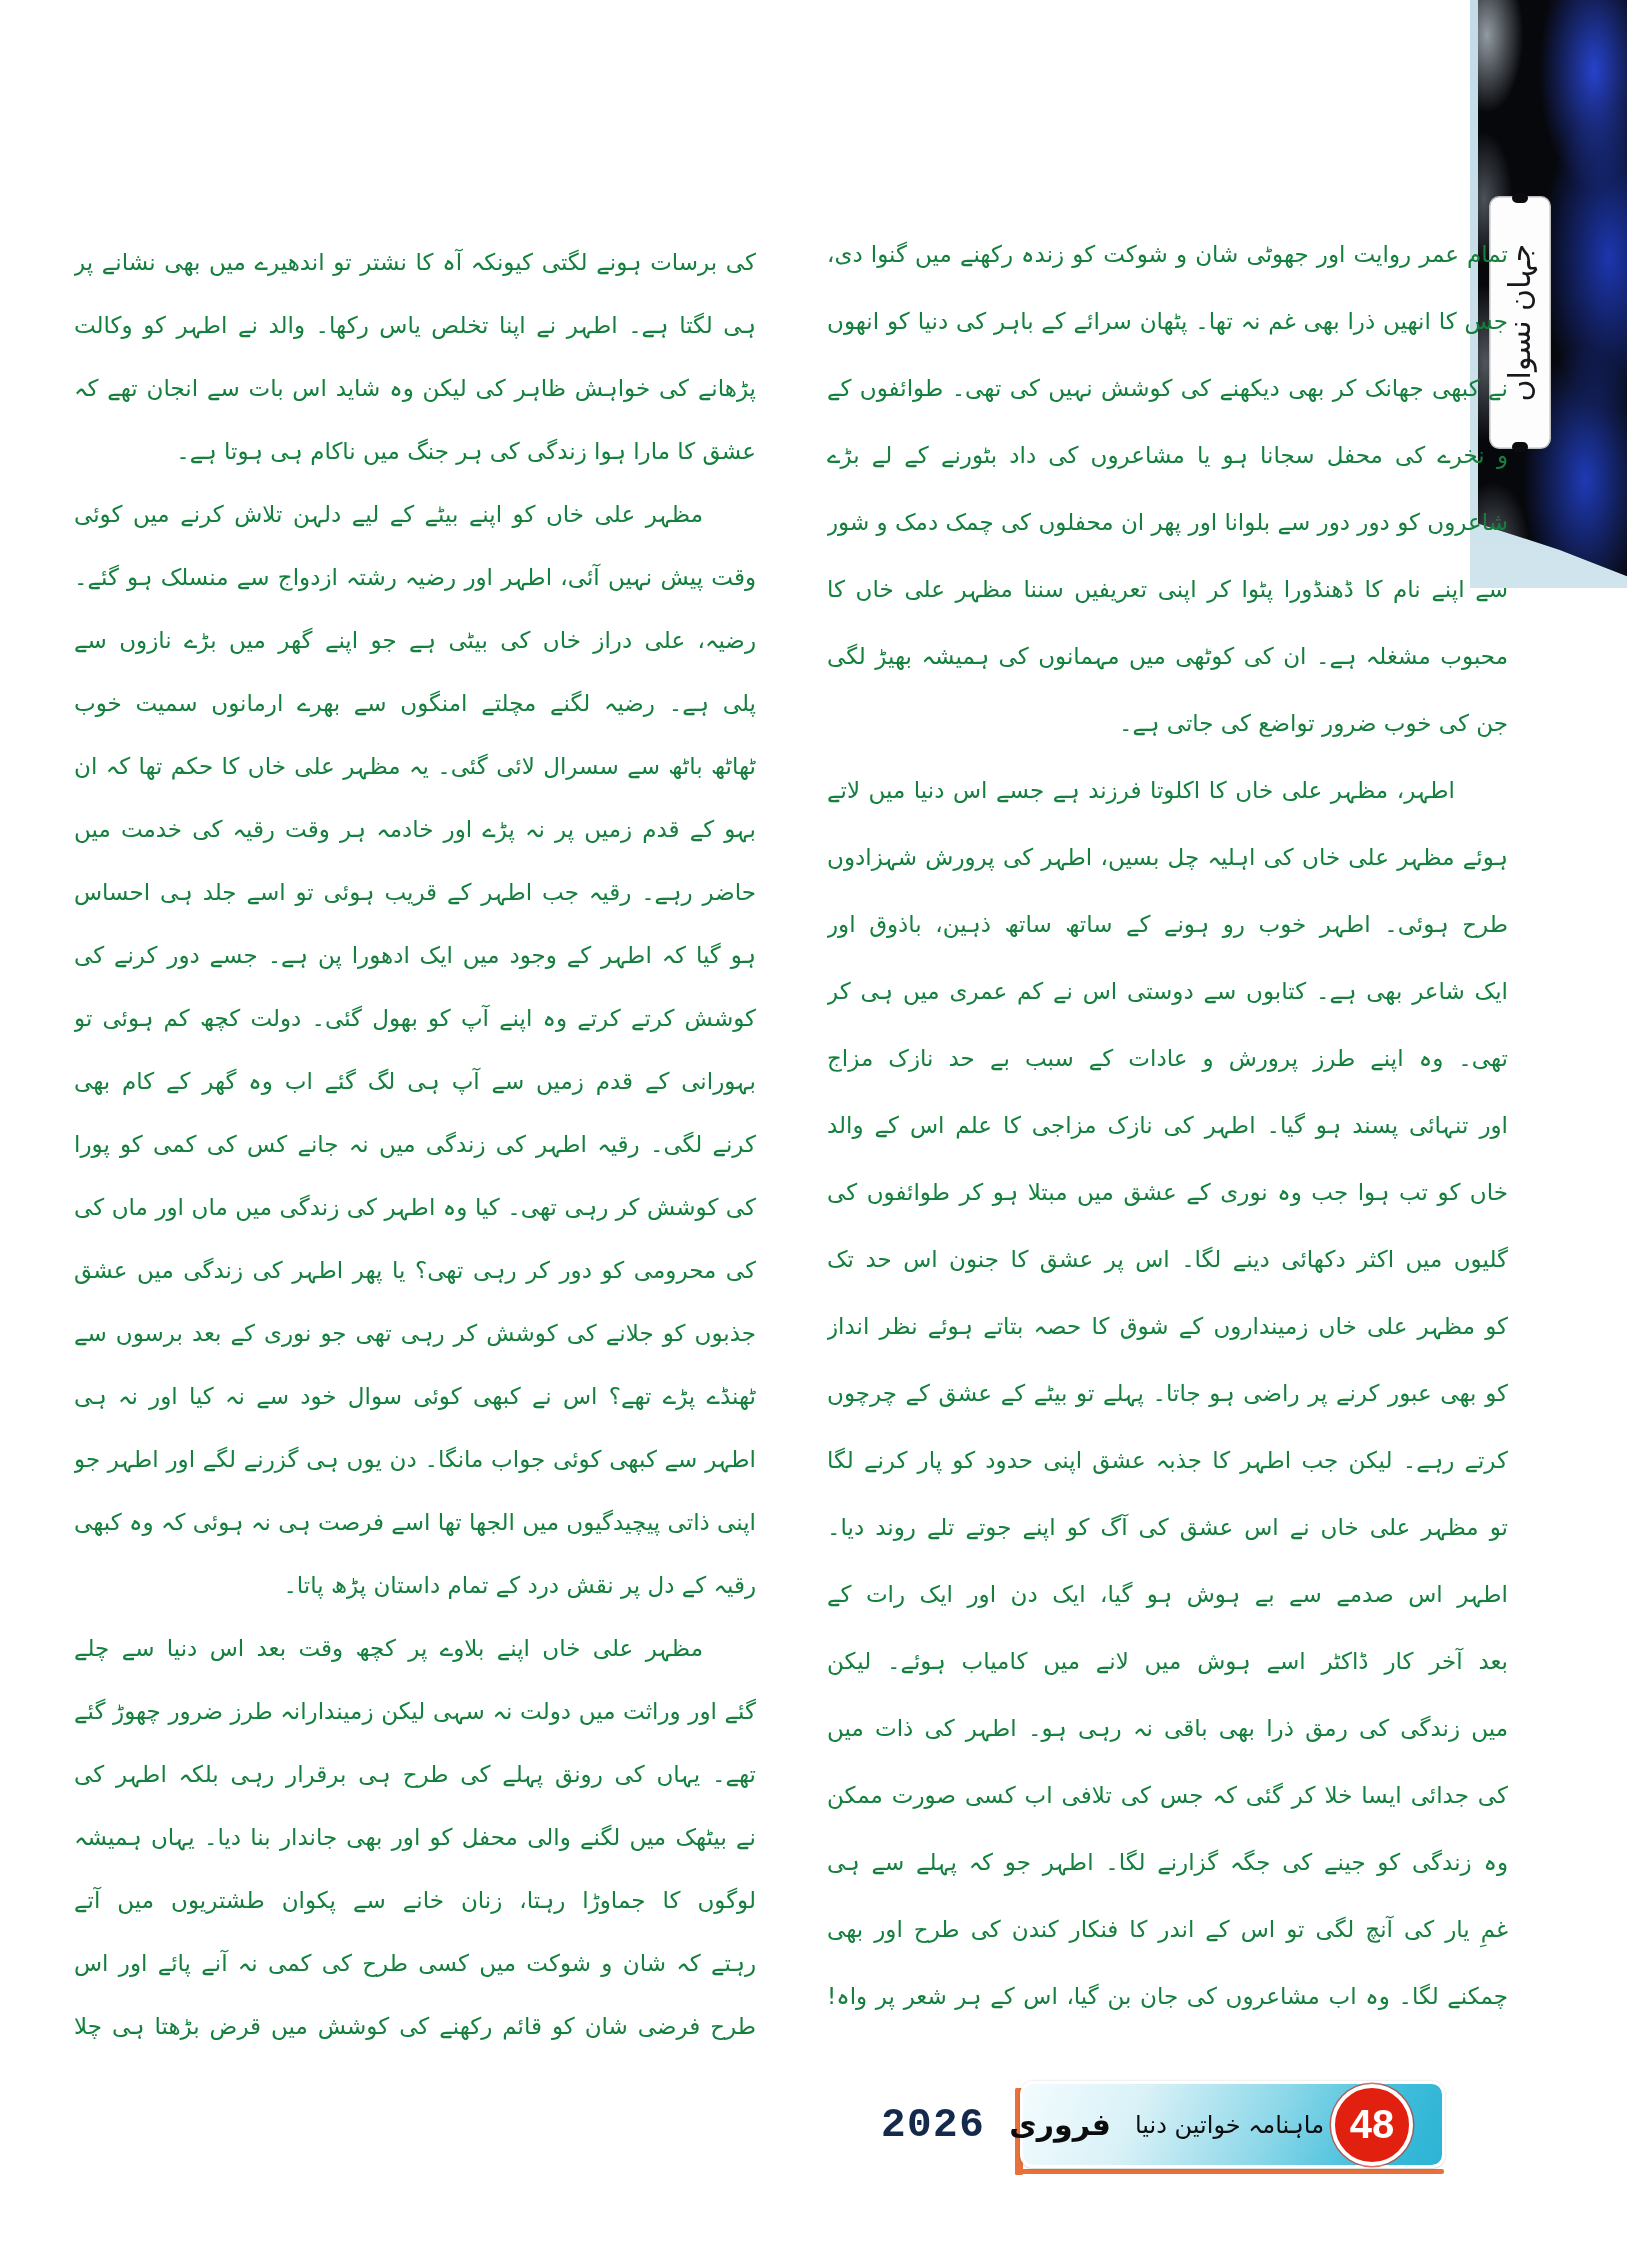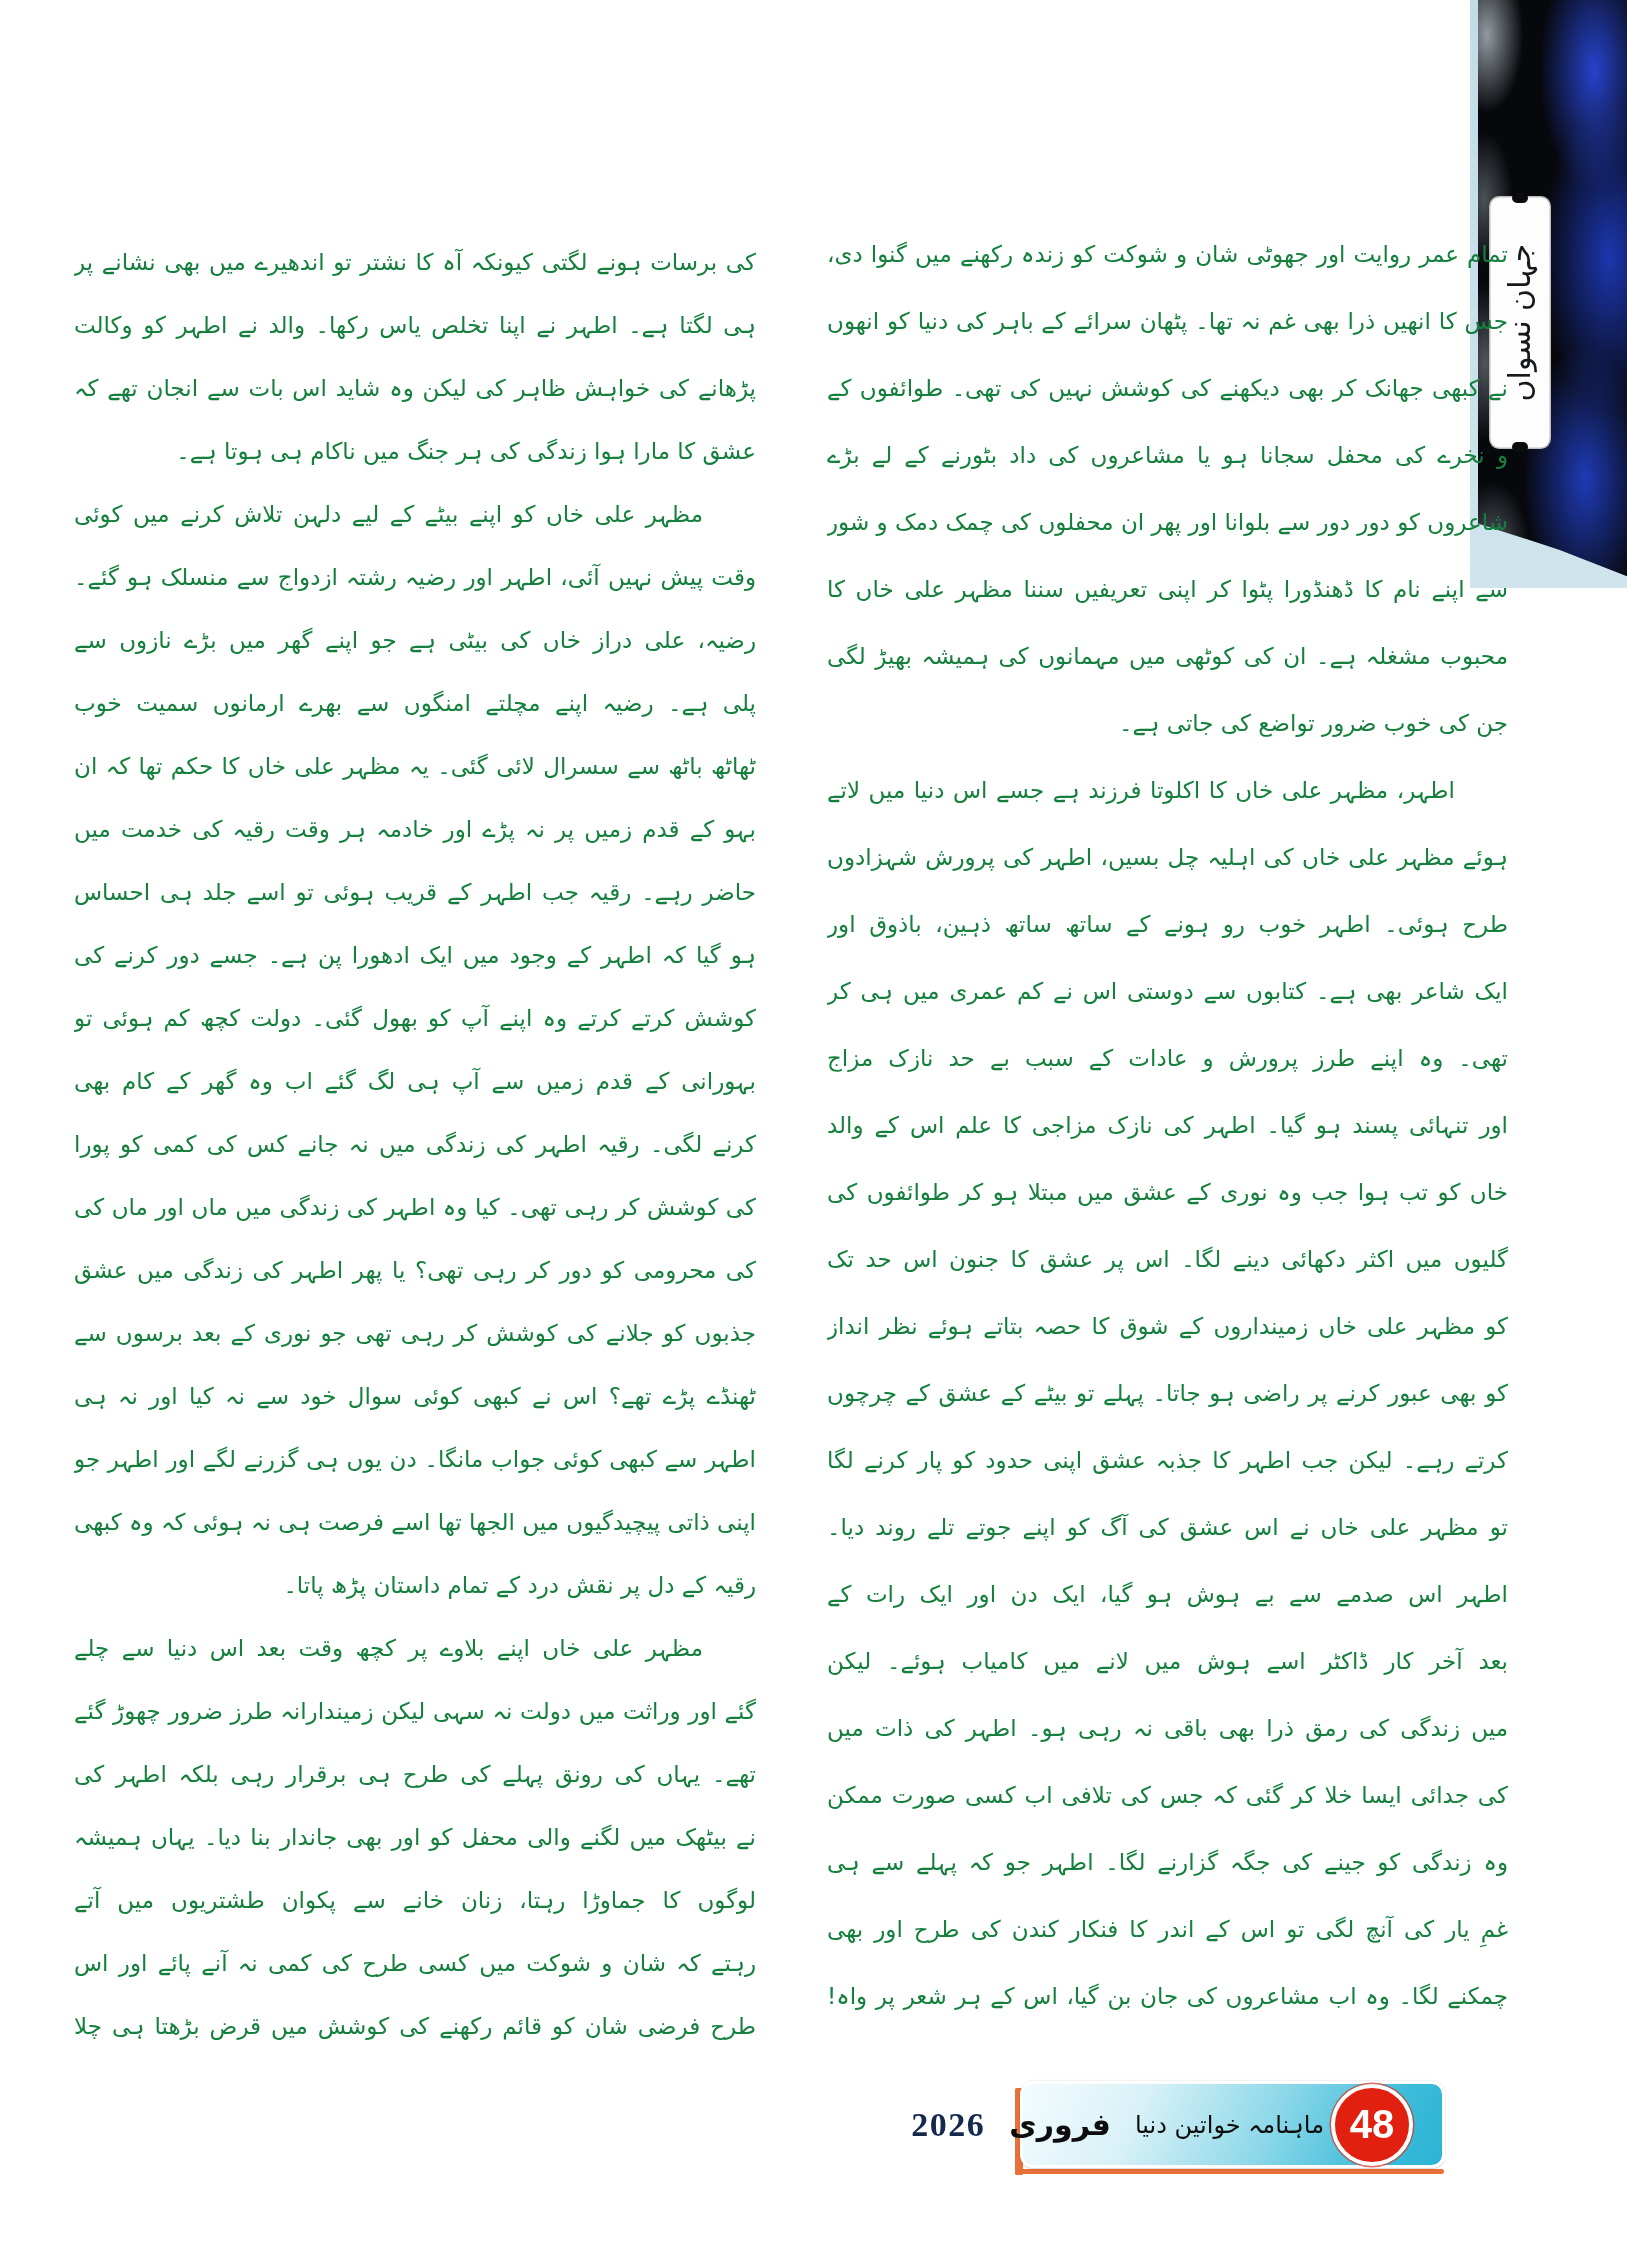--- a/index.html
+++ b/index.html
@@ -70,22 +70,22 @@
     background:linear-gradient(115deg,#f4fcfe 0%,#d8f1f7 28%,#8ed8e9 58%,#3cbcda 85%,#2cb3d4 100%);
     box-shadow:0 0.7px 2.2px rgba(0,0,0,.18);
   }
   .footer-text{
     position:absolute;right:118px;top:0;height:100%;
     display:flex;direction:rtl;align-items:center;gap:24px;
   }
   .footer-magazine{font-size:24px;color:#0d0d0d;white-space:nowrap;}
   .footer-month{font-size:30px;color:#0d0d0d;font-weight:bold;white-space:nowrap;}
   .footer-year{
-    font-size:34px;font-weight:bold;color:#15294d;
-    font-family:Liberation Serif, serif;letter-spacing:1.5px;
+    font-size:41px;font-weight:bold;color:#15294d;
+    font-family:Liberation Mono, monospace;letter-spacing:1.5px;
   }
   .page-badge{
     position:absolute;right:29px;top:50%;transform:translateY(-50%);
     width:74px;height:74px;border-radius:50%;
     background:#e2200f;border:4.4px solid #ffffff;
     box-shadow:0 0 0 1.5px rgba(210,50,30,.7);
     display:flex;align-items:center;justify-content:center;text-align:center;
   }
   .page-badge span{
     color:#ffffff;font-weight:bold;font-size:40px;
@@ -133,21 +133,21 @@
     <div class="ln">چمکنے لگا۔ وہ اب مشاعروں کی جان بن گیا، اس کے ہر شعر پر واہ! واہ!</div>
   </div>
 <div class="col" id="col-left">
     <div class="ln">کی برسات ہونے لگتی کیونکہ آہ کا نشتر تو اندھیرے میں بھی نشانے پر</div>
     <div class="ln">ہی لگتا ہے۔ اطہر نے اپنا تخلص یاس رکھا۔ والد نے اطہر کو وکالت</div>
     <div class="ln">پڑھانے کی خواہش ظاہر کی لیکن وہ شاید اس بات سے انجان تھے کہ</div>
     <div class="ln end">عشق کا مارا ہوا زندگی کی ہر جنگ میں ناکام ہی ہوتا ہے۔</div>
     <div class="ln start">مظہر علی خاں کو اپنے بیٹے کے لیے دلہن تلاش کرنے میں کوئی</div>
     <div class="ln">وقت پیش نہیں آئی، اطہر اور رضیہ رشتہ ازدواج سے منسلک ہو گئے۔</div>
     <div class="ln">رضیہ، علی دراز خاں کی بیٹی ہے جو اپنے گھر میں بڑے نازوں سے</div>
-    <div class="ln">پلی ہے۔ رضیہ اپنے مچلتے امنگوں سے بھرے ارمانوں سمیت خوب</div>
+    <div class="ln">پلی ہے۔ رضیہ لگنے مچلتے امنگوں سے بھرے ارمانوں سمیت خوب</div>
     <div class="ln">ٹھاٹھ باٹھ سے سسرال لائی گئی۔ یہ مظہر علی خاں کا حکم تھا کہ ان کی</div>
     <div class="ln">بہو کے قدم زمیں پر نہ پڑے اور خادمہ ہر وقت رقیہ کی خدمت میں</div>
     <div class="ln">حاضر رہے۔ رقیہ جب اطہر کے قریب ہوئی تو اسے جلد ہی احساس</div>
     <div class="ln">ہو گیا کہ اطہر کے وجود میں ایک ادھورا پن ہے۔ جسے دور کرنے کی</div>
     <div class="ln">کوشش کرتے کرتے وہ اپنے آپ کو بھول گئی۔ دولت کچھ کم ہوئی تو</div>
     <div class="ln">بہورانی کے قدم زمیں سے آپ ہی لگ گئے اب وہ گھر کے کام بھی</div>
     <div class="ln">کرنے لگی۔ رقیہ اطہر کی زندگی میں نہ جانے کس کی کمی کو پورا کرنے</div>
     <div class="ln">کی کوشش کر رہی تھی۔ کیا وہ اطہر کی زندگی میں ماں اور ماں کی محبت</div>
     <div class="ln">کی محرومی کو دور کر رہی تھی؟ یا پھر اطہر کی زندگی میں عشق کے ان</div>
     <div class="ln">جذبوں کو جلانے کی کوشش کر رہی تھی جو نوری کے بعد برسوں سے</div>

